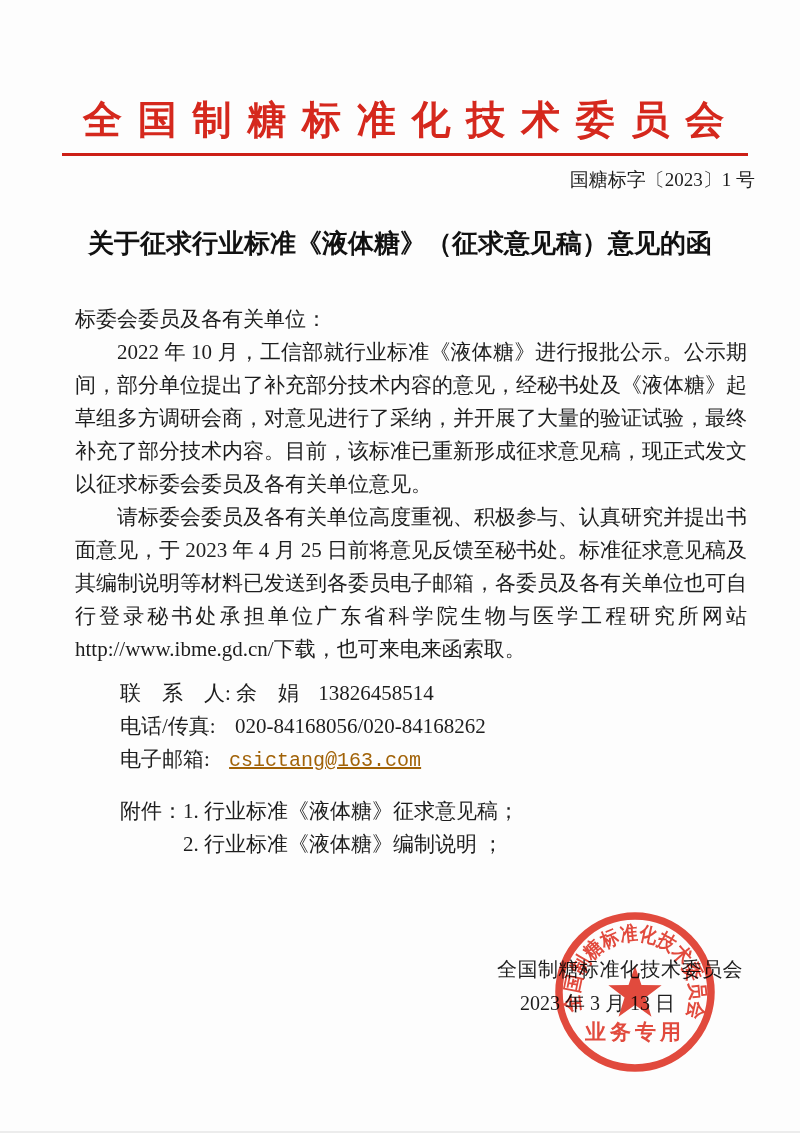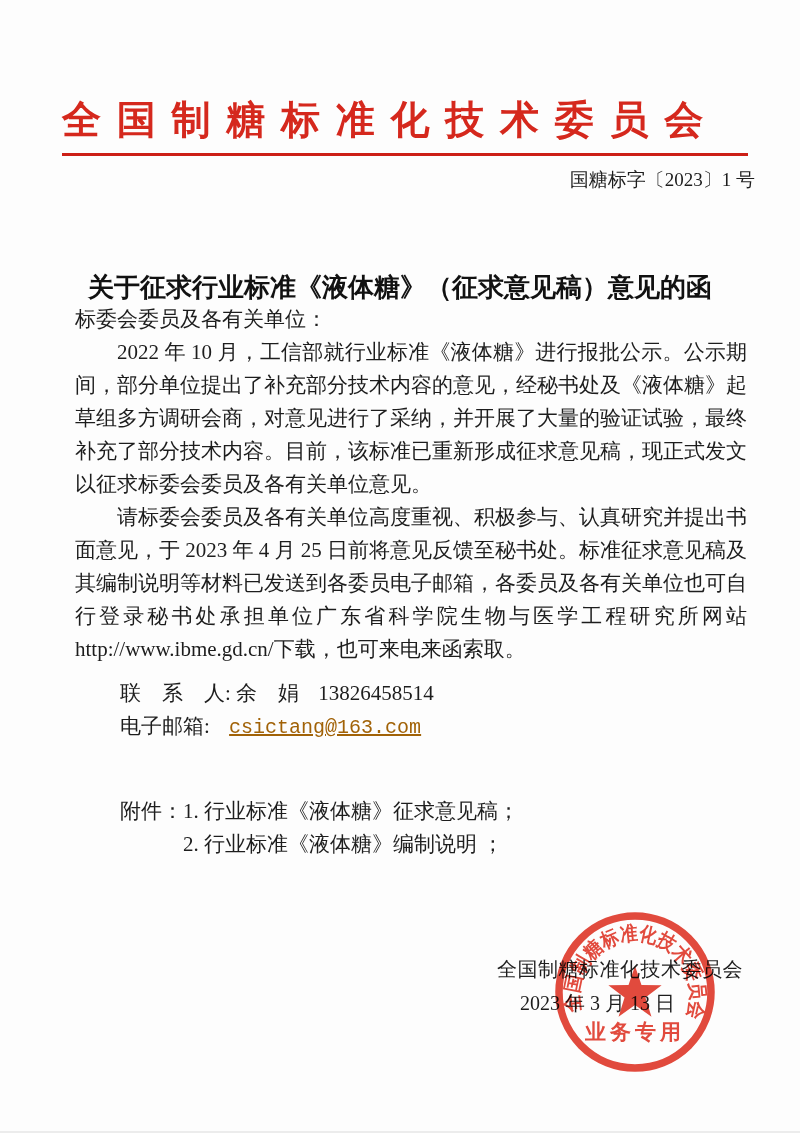--- a/index.html
+++ b/index.html
@@ -11,20 +11,21 @@
     color: #1d1d1d;
     overflow: hidden;
     border-bottom: 2px solid #ececec;
   }
   .page { position: absolute; inset: 0; }
 
   
   .org-name {
     position: absolute;
     top: 93px; left: 62px; width: 686px;
+    text-align: center;
     font-size: 39px;
     font-weight: bold;
     letter-spacing: 3px;
     color: #d5281d;
     white-space: nowrap;
   }
   .red-rule {
     position: absolute;
     top: 153px; left: 62px; width: 686px; height: 3px;
     background: #cc1f16;
@@ -38,21 +39,20 @@
 
   
   .letter-title {
     position: absolute;
     top: 226px; left: 65px; width: 670px;
     text-align: center;
     font-size: 26px;
     font-weight: bold;
     font-family: "Liberation Sans", "DejaVu Sans", sans-serif;
     color: #111;
-    margin-top: 44px;
   }
 
   
   .body-block {
     position: absolute;
     top: 303px; left: 75px; width: 672px;
     font-size: 21px;
     line-height: 33px;
   }
   .salutation { text-align: left; }
@@ -139,20 +139,24 @@
     <div class="salutation">标委会委员及各有关单位：</div>
     <p class="para">2022 年 10 月，工信部就行业标准《液体糖》进行报批公示。公示期间，部分单位提出了补充部分技术内容的意见，经秘书处及《液体糖》起草组多方调研会商，对意见进行了采纳，并开展了大量的验证试验，最终补充了部分技术内容。目前，该标准已重新形成征求意见稿，现正式发文以征求标委会委员及各有关单位意见。</p>
     <p class="para">请标委会委员及各有关单位高度重视、积极参与、认真研究并提出书面意见，于 2023 年 4 月 25 日前将意见反馈至秘书处。标准征求意见稿及其编制说明等材料已发送到各委员电子邮箱，各委员及各有关单位也可自行登录秘书处承担单位广东省科学院生物与医学工程研究所网站 http://www.ibme.gd.cn/下载，也可来电来函索取。</p>
 
     <div class="contact-rows">
       <div class="contact-row">
         <span class="contact-label">联　系　人: 余　娟</span>
         <span class="contact-value">13826458514</span>
       </div>
       <div class="contact-row">
+        <span class="contact-label">电话/传真: </span>
+        <span class="contact-value">020-84168056/020-84168262</span>
+      </div>
+      <div class="contact-row">
         <span class="contact-label">电子邮箱: </span>
         <span class="contact-value">
           <a href="#" class="email-link">csictang@163.com</a>
         </span>
       </div>
     </div>
   </div>
 
   <div class="attachments">
     <div class="attach-label">附件：</div>

